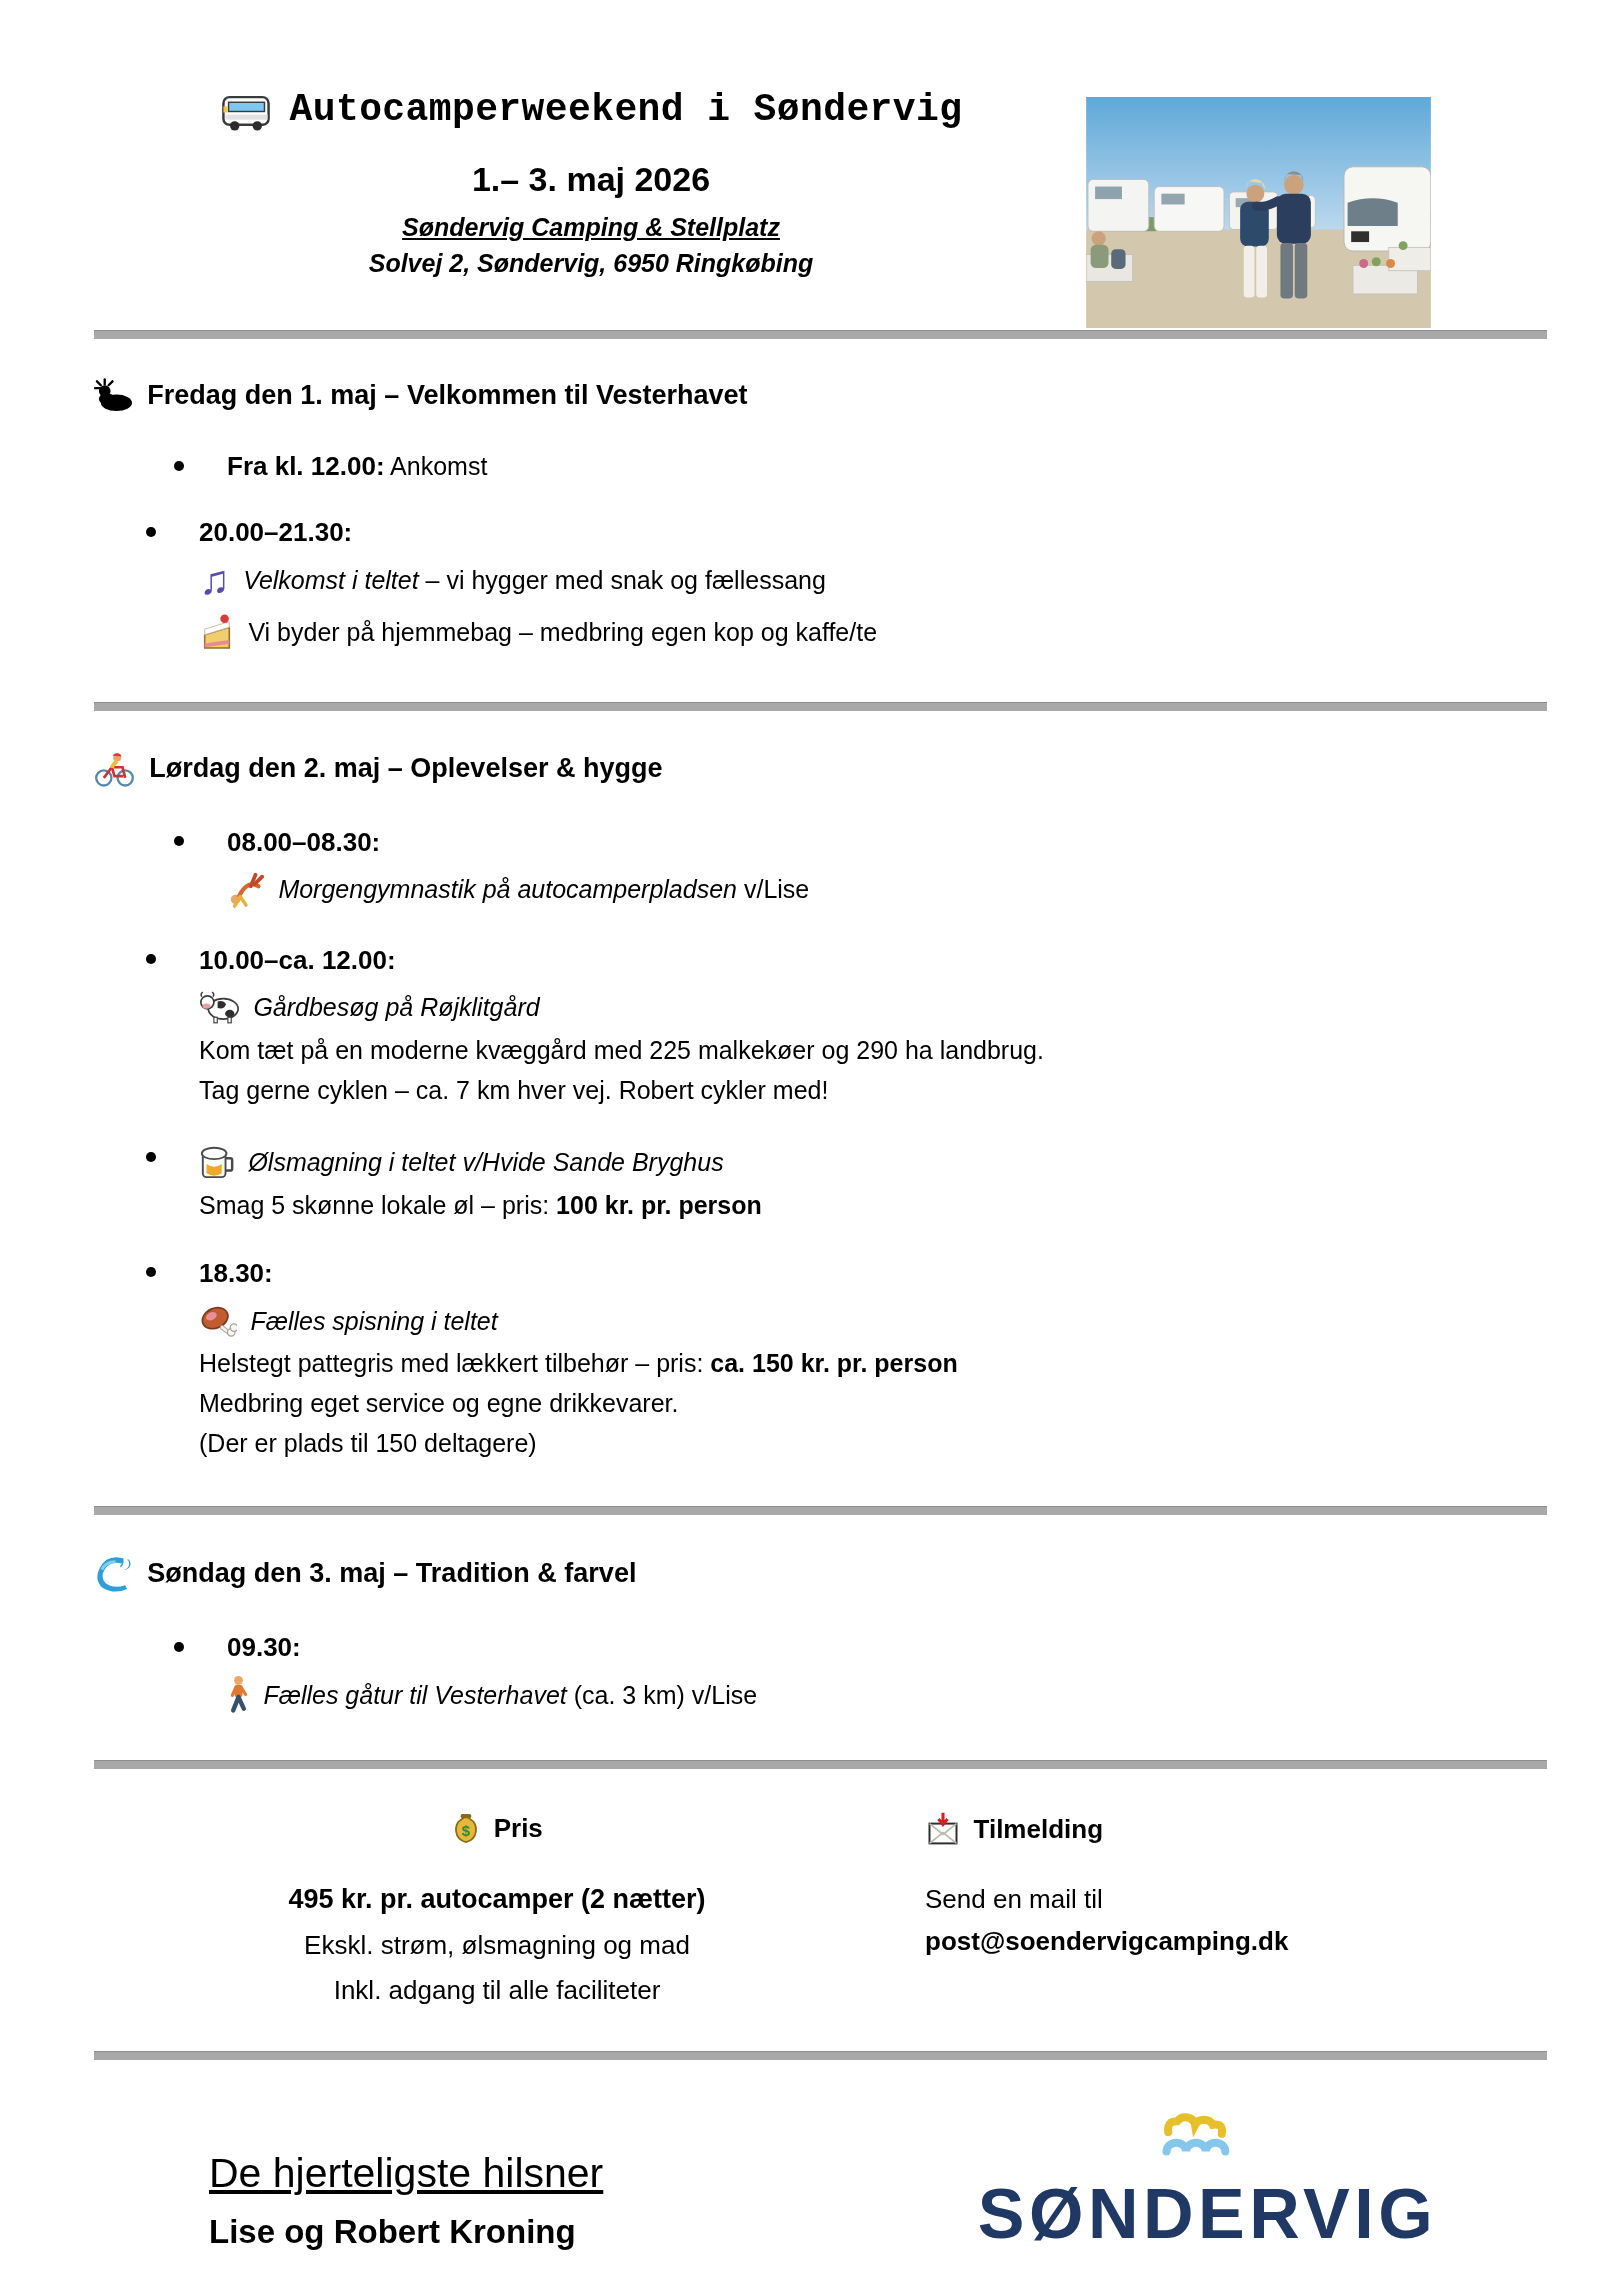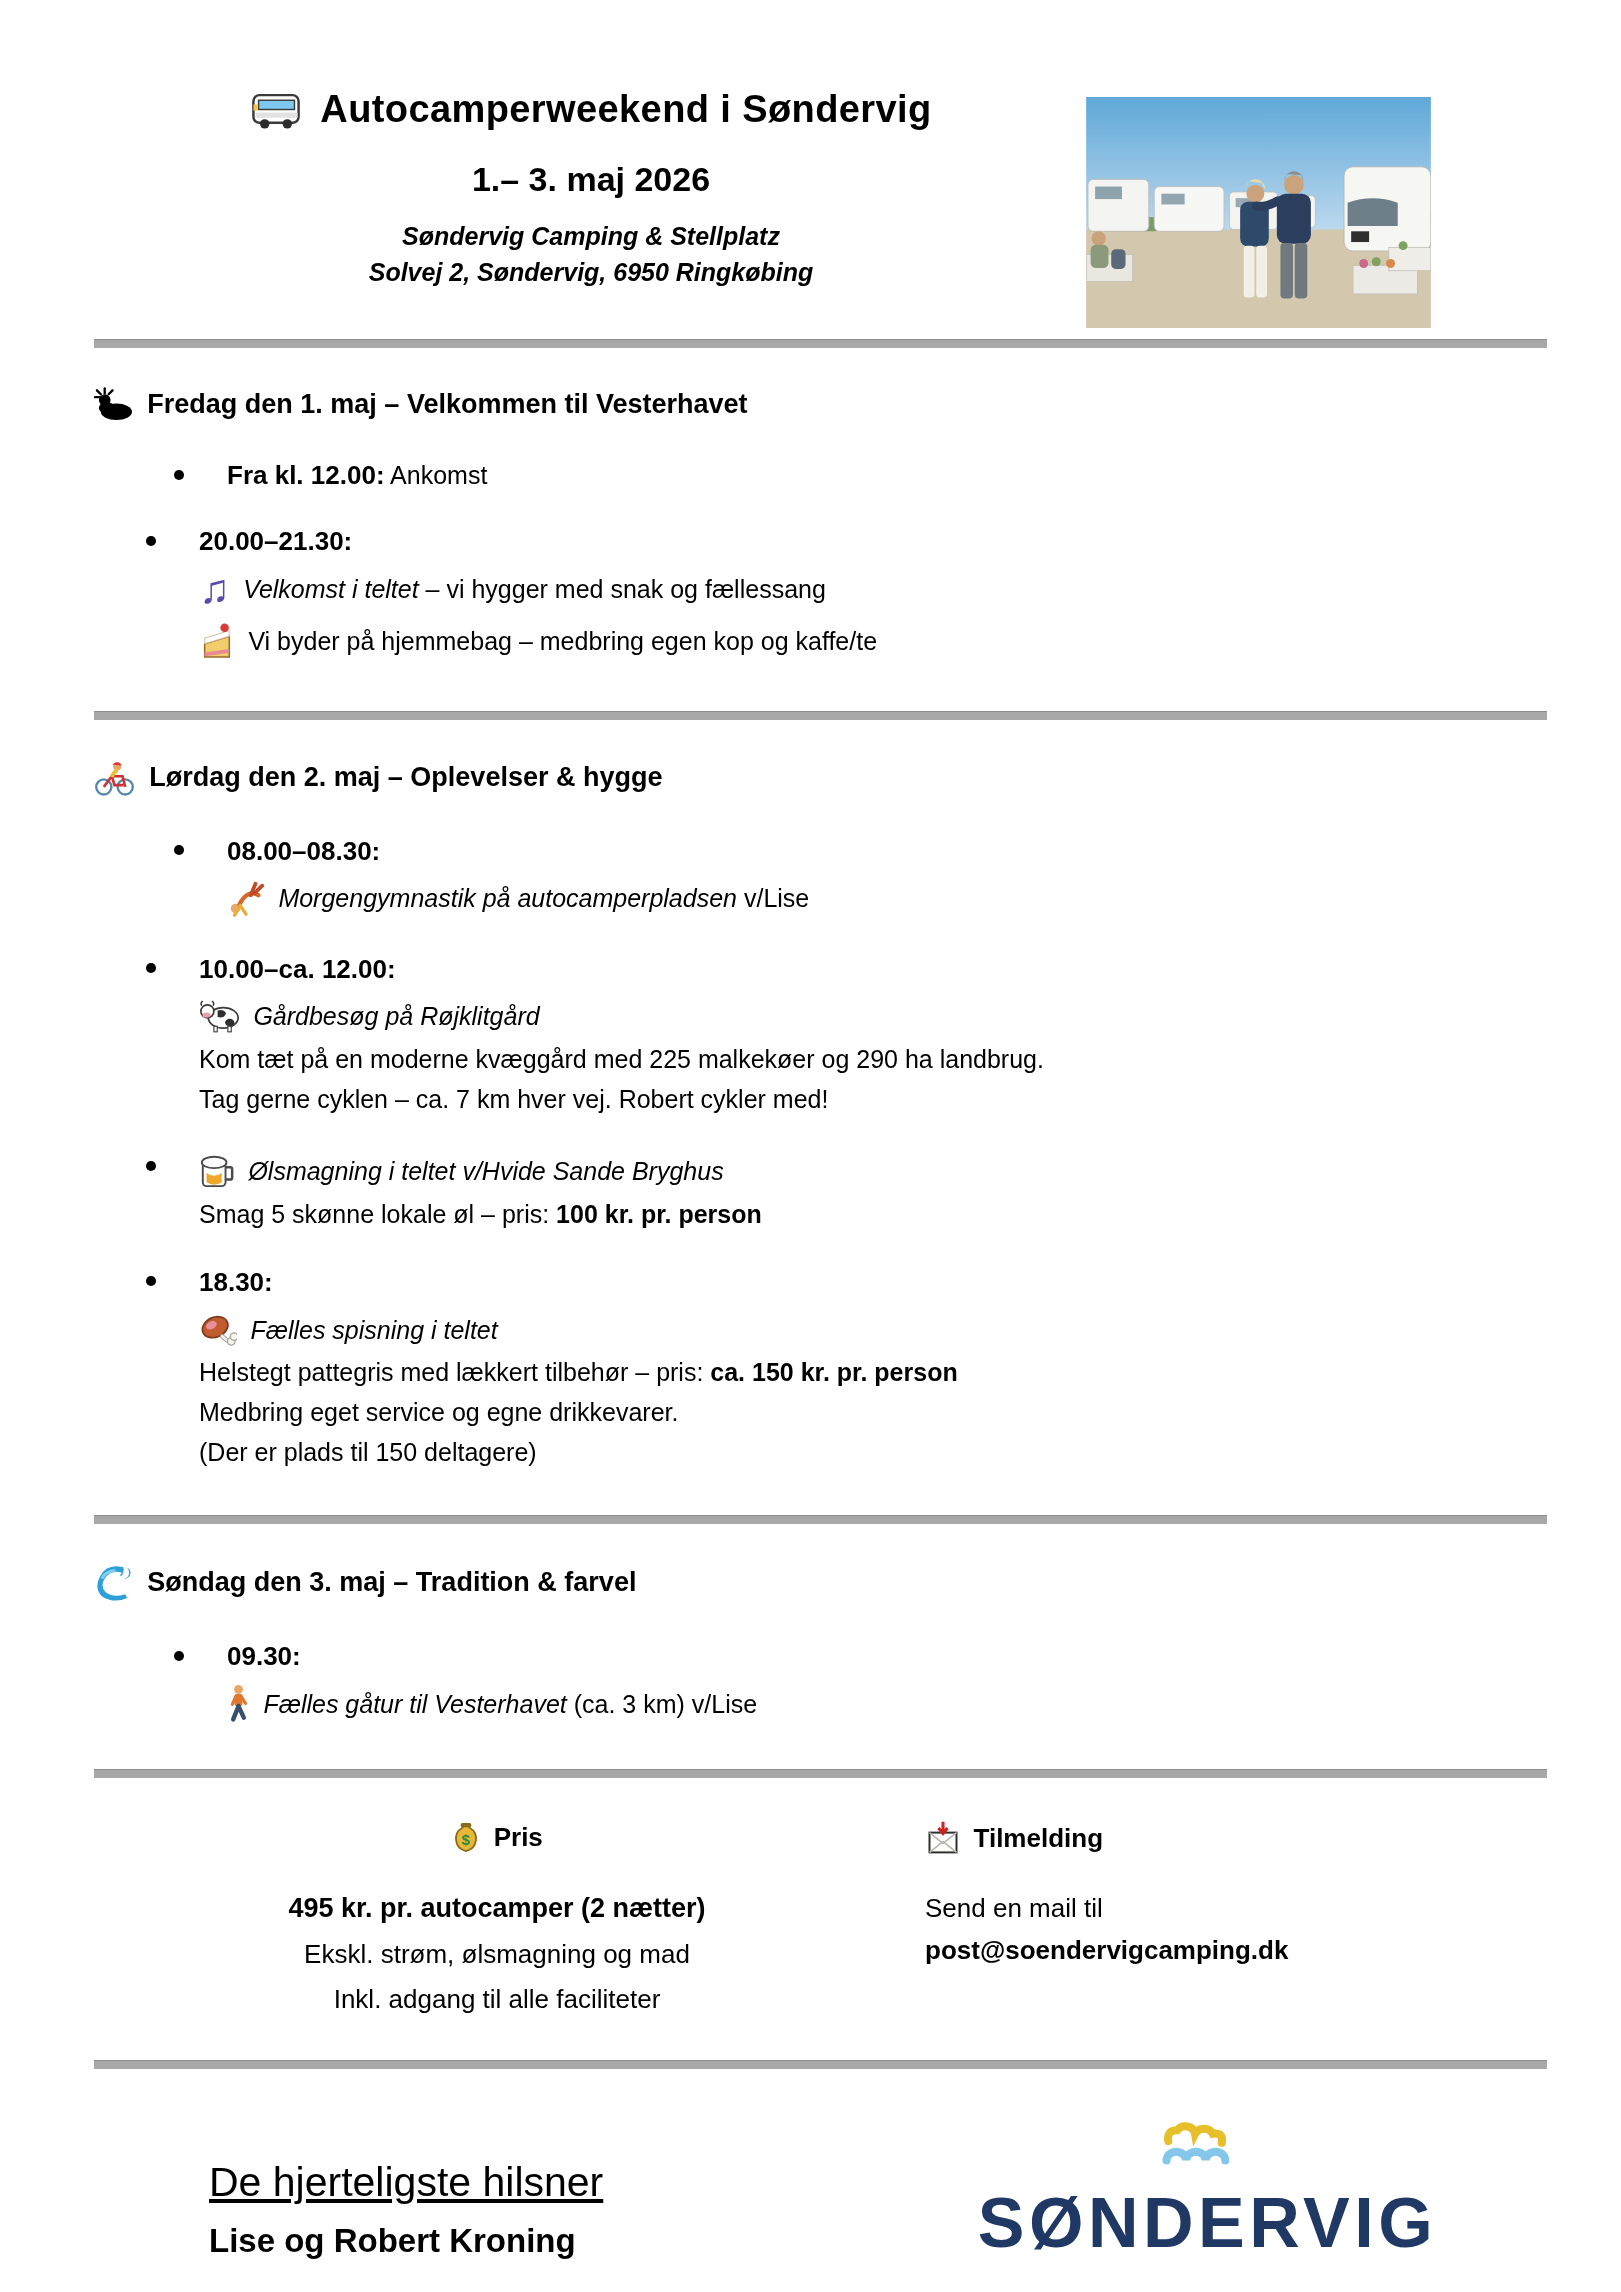--- a/index.html
+++ b/index.html
@@ -2,24 +2,24 @@
 <html style="font-size:14.3px"><head>
 <meta charset="utf-8">
 <style>
   html,body { margin:0; padding:0; background:#ffffff; }
   .page {
     position:relative; width:1621px; height:2293px; background:#fff;
     font-family:"Liberation Sans", sans-serif; color:#000; overflow:hidden;
   }
   
   .header-text { padding-top:88px; margin-left:94px; width:994px; text-align:center; }
-  .title-row { display:flex; justify-content:center; align-items:center; gap:18px; }
+  .title-row { display:flex; justify-content:center; align-items:flex-end; gap:18px;font-family:Liberation Mono, monospace; }
   .title-row h1 { margin:0; font-size:38px; font-weight:bold; letter-spacing:0.4px; }
   .date { margin-top:29px; font-size:34px; font-weight:bold; }
-  .venue { margin-top:23px; font-size:25px; font-weight:bold; font-style:italic; }
+  .venue { margin-top:14px; font-size:25px; font-weight:bold; font-style:italic;text-decoration:underline; }
   .address { margin-top:7.2px; font-size:25px; font-weight:bold; font-style:italic; }
   .photo { position:absolute; left:1086px; top:97px; width:345px; height:231px; }
   
   .divider { margin-left:94px; width:1453px; height:8px; background:#a8a8a8; border-top:0.9px solid #8d8d8d; }
   .d1 { margin-top:52px; } .d2 { margin-top:47px; } .d3 { margin-top:43px; }
   .d4 { margin-top:43px; } .d5 { margin-top:45px; }
   
   .section-header { margin:39px 0 0 94px; display:flex; align-items:center; gap:14.3px; }
   .section-header .shead { font-size:27px; font-weight:bold; }
   .icon { display:inline-flex; align-items:center; justify-content:center; }

